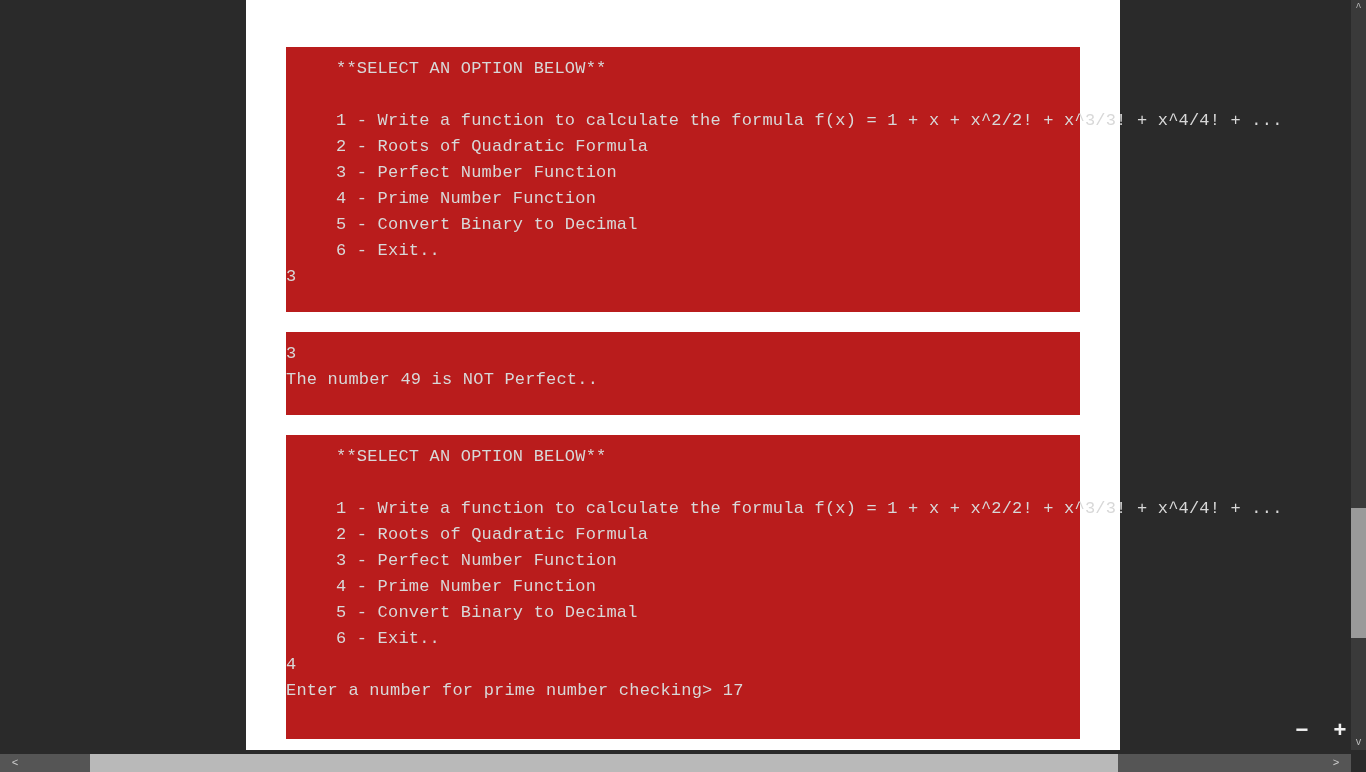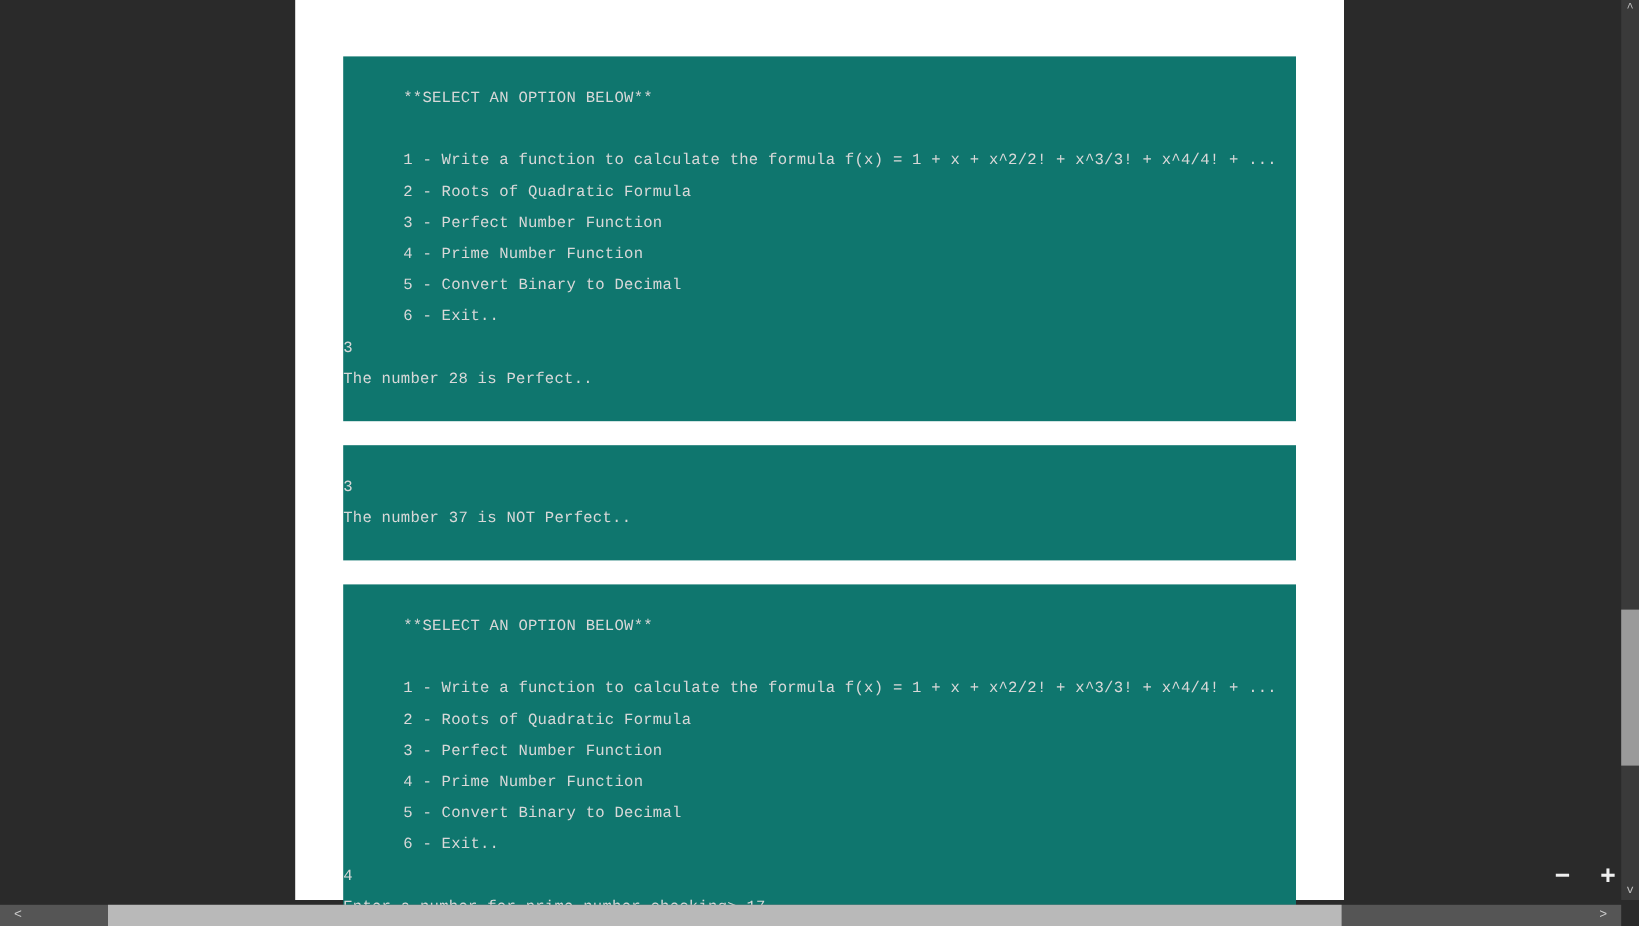--- a/index.html
+++ b/index.html
@@ -12,26 +12,26 @@
     .page {
       position: absolute;
       left: 246px;
       top: 0;
       width: 874px;
       height: 750px;
       background: #ffffff;
       padding: 47px 40px 20px 40px;
     }
     .terminal {
-      background: #0f766e;
+      background: #b91c1c;
       color: #d8d8d8;
-      font-size: 13px;
+      font-size: 17px;
       line-height: 13px;
       white-space: pre;
-      padding: 15px 0 3px 0;
+      padding: 2px 0 3px 0;
       margin-bottom: 20px;
       letter-spacing: 0.2px;
     }
     .terminal .indent4 { padding-left: 50px; }
     .terminal .indent0 { padding-left: 0px; }
     .terminal .pad { height: 13px; }
 
     
     .vscroll {
       position: absolute;
@@ -117,26 +117,25 @@
     <div class="terminal">
 <div class="indent4">**SELECT AN OPTION BELOW**</div>
 <div class="pad"></div>
 <div class="indent4">1 - Write a function to calculate the formula f(x) = 1 + x + x^2/2! + x^3/3! + x^4/4! + ...</div>
 <div class="indent4">2 - Roots of Quadratic Formula</div>
 <div class="indent4">3 - Perfect Number Function</div>
 <div class="indent4">4 - Prime Number Function</div>
 <div class="indent4">5 - Convert Binary to Decimal</div>
 <div class="indent4">6 - Exit..</div>
 <div class="indent0">3</div>
-<div class="indent0">The number 28 is Perfect..</div>
     </div>
 
     <div class="terminal">
 <div class="indent0">3</div>
-<div class="indent0">The number 37 is NOT Perfect..</div>
+<div class="indent0">The number 49 is NOT Perfect..</div>
     </div>
 
     <div class="terminal">
 <div class="indent4">**SELECT AN OPTION BELOW**</div>
 <div class="pad"></div>
 <div class="indent4">1 - Write a function to calculate the formula f(x) = 1 + x + x^2/2! + x^3/3! + x^4/4! + ...</div>
 <div class="indent4">2 - Roots of Quadratic Formula</div>
 <div class="indent4">3 - Perfect Number Function</div>
 <div class="indent4">4 - Prime Number Function</div>
 <div class="indent4">5 - Convert Binary to Decimal</div>

